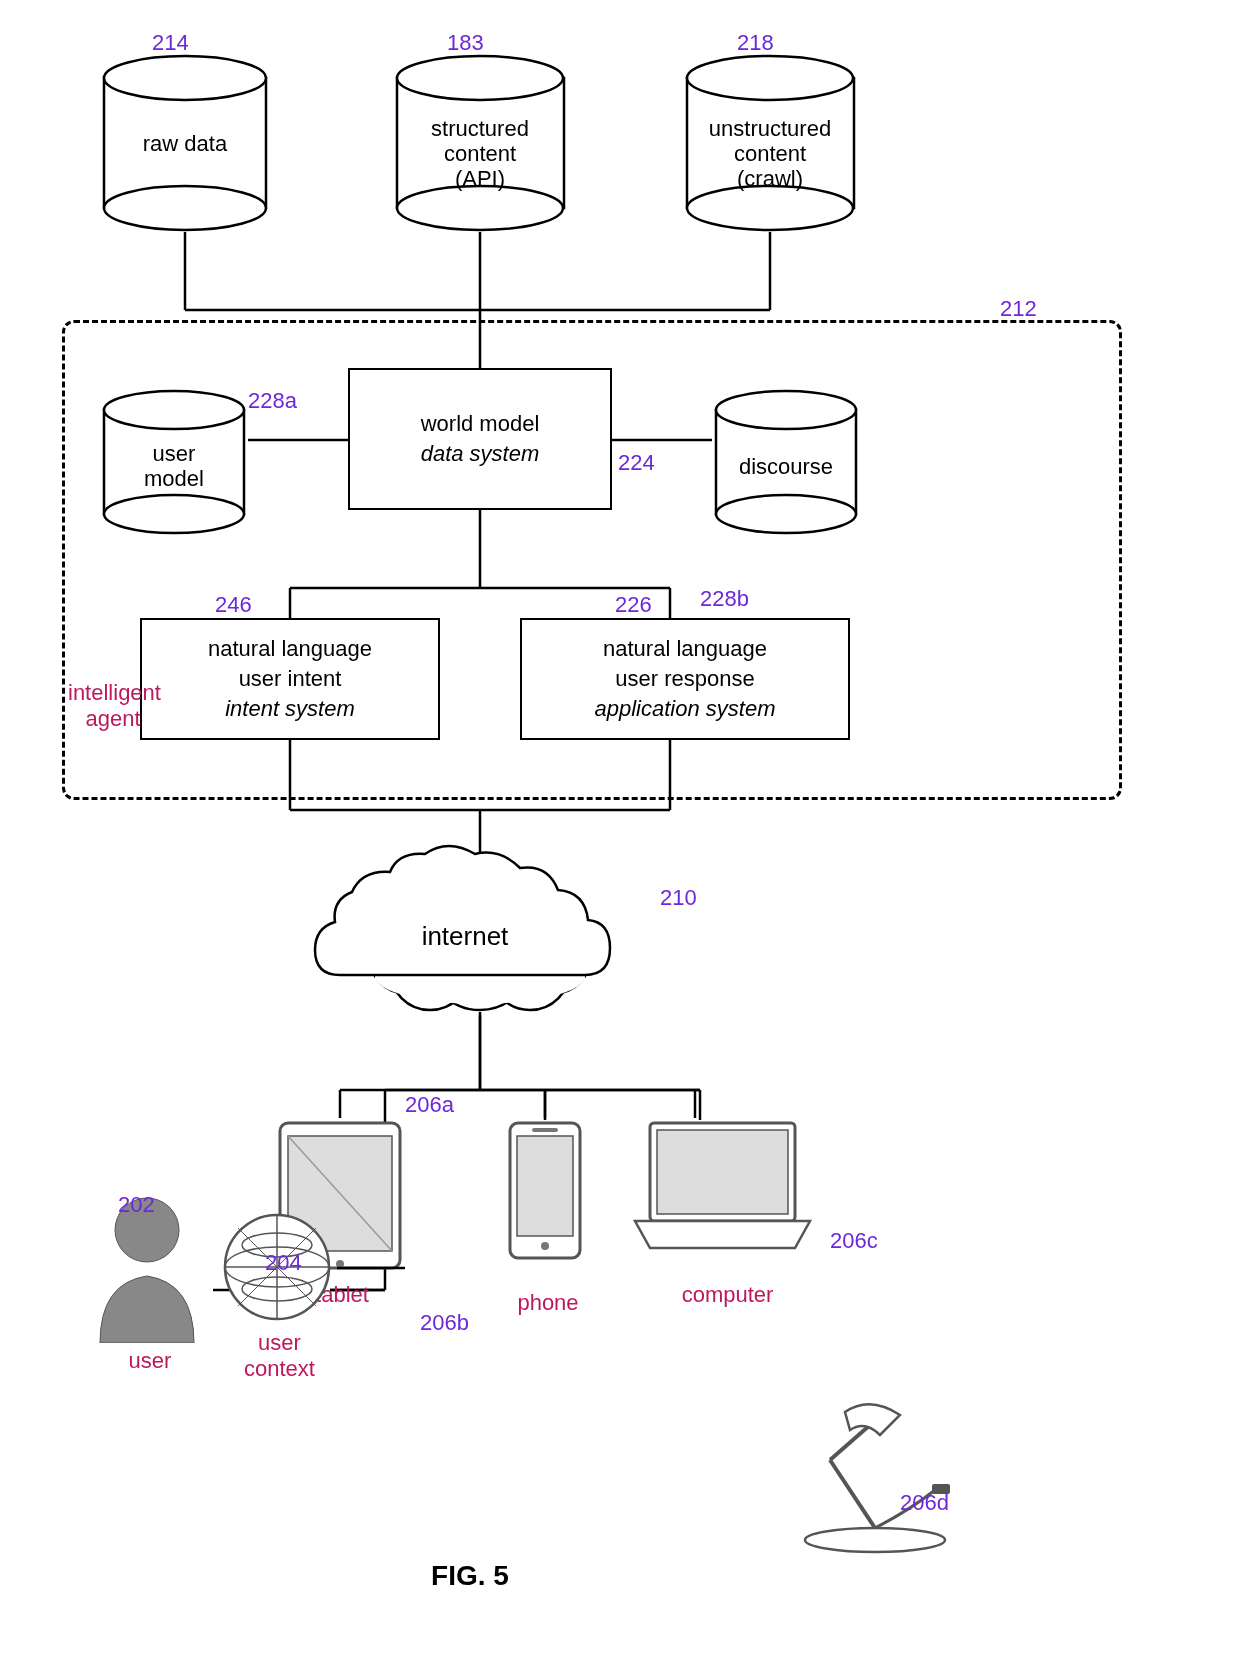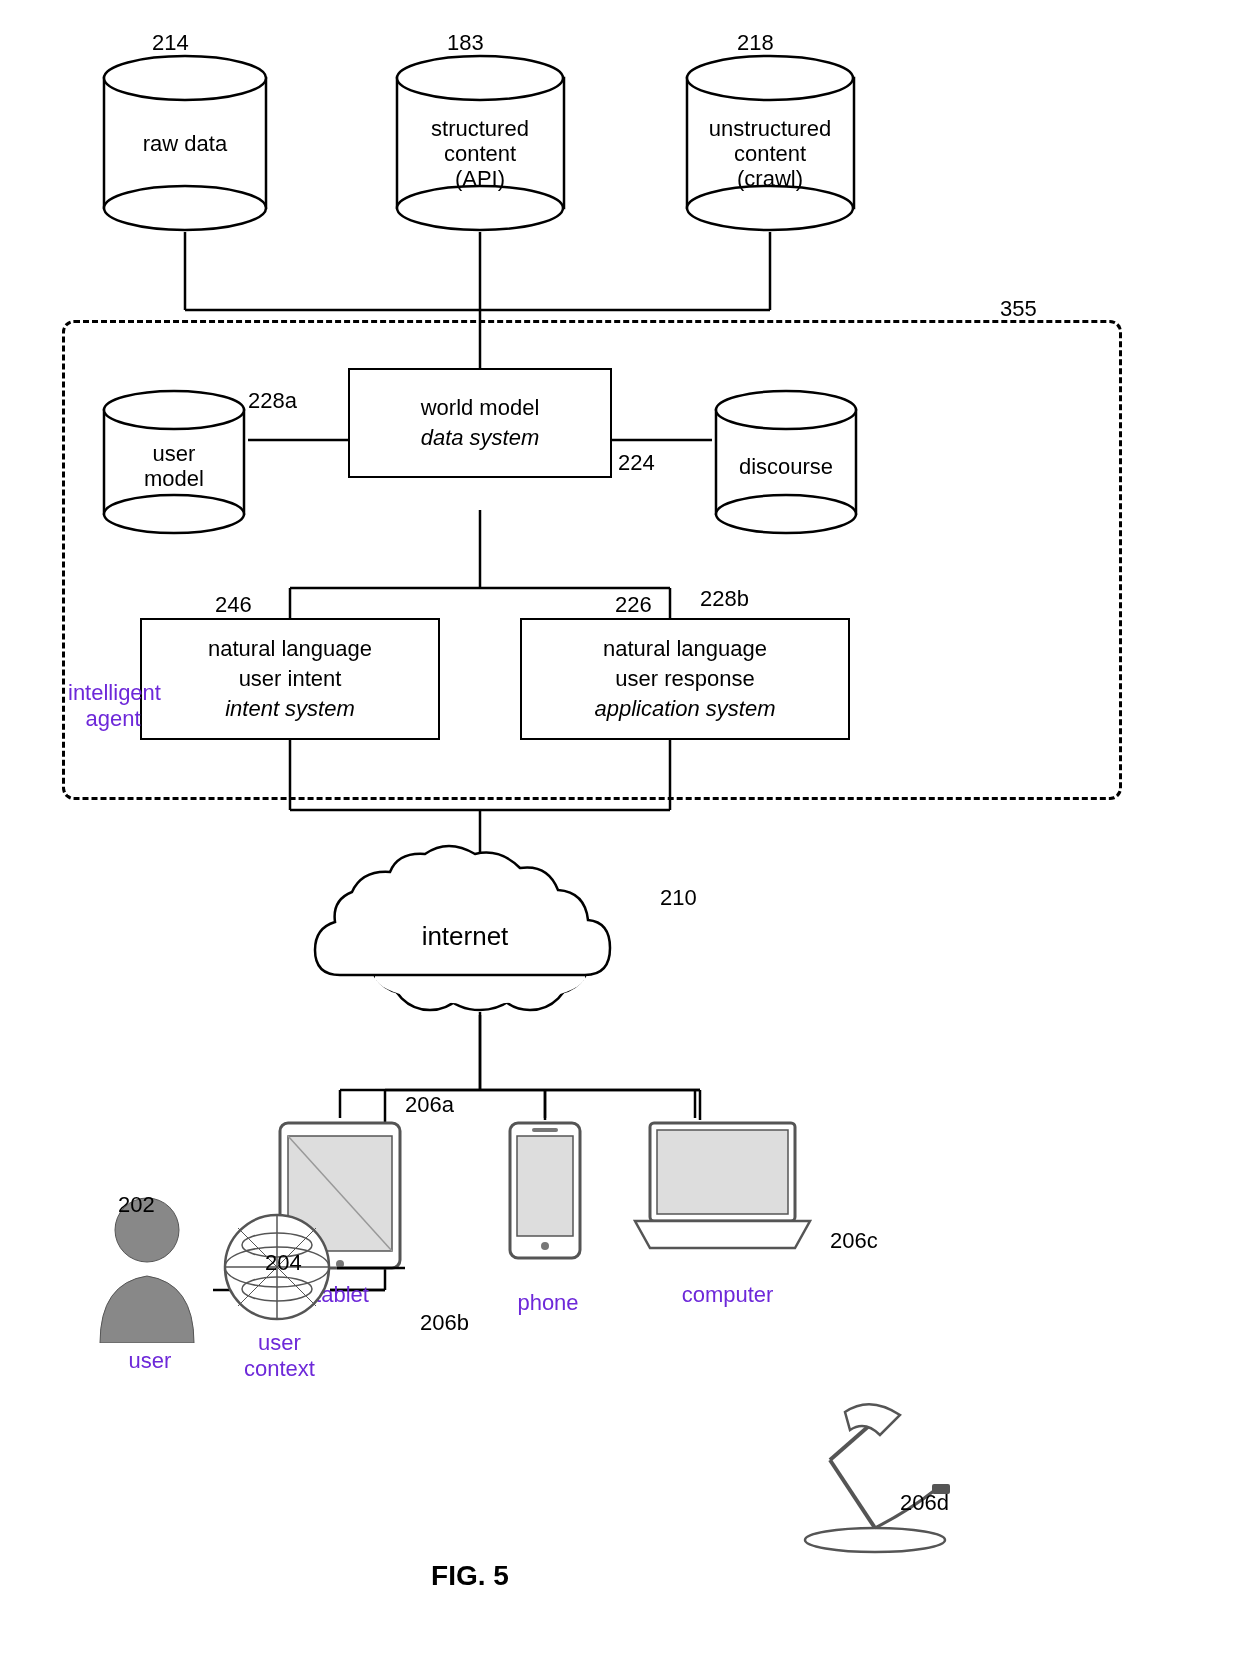--- a/index.html
+++ b/index.html
@@ -11,21 +11,21 @@
       overflow: hidden;
       position: relative;
     }
     .diagram-container {
       position: relative;
       width: 1240px;
       height: 1658px;
     }
     .ref-num {
       font-size: 22px;
-      color: #000000;
+      color: #6d28d9;
       position: absolute;
     }
     
     .box {
       position: absolute;
       border: 2px solid #000;
       display: flex;
       align-items: center;
       justify-content: center;
       text-align: center;
@@ -51,21 +51,21 @@
       top: 0;
       left: 0;
       width: 1240px;
       height: 1658px;
       pointer-events: none;
     }
     .label-text {
       position: absolute;
       font-size: 22px;
       text-align: center;
-      color: #6d28d9;
+      color: #be185d;
     }
     .fig-caption {
       position: absolute;
       font-size: 28px;
       font-weight: bold;
       text-align: center;
     }
   </style>
 </head>
 <body>
@@ -148,23 +148,23 @@
     <rect x="4" y="30" width="167" height="130" fill="white" stroke="#000" stroke-width="2.5"></rect>
     <ellipse cx="87" cy="30" rx="83" ry="22" fill="white" stroke="#000" stroke-width="2.5"></ellipse>
     <ellipse cx="87" cy="160" rx="83" ry="22" fill="white" stroke="#000" stroke-width="2.5"></ellipse>
     <text x="87" y="88" text-anchor="middle" font-size="22" font-family="Arial">unstructured</text>
     <text x="87" y="113" text-anchor="middle" font-size="22" font-family="Arial">content</text>
     <text x="87" y="138" text-anchor="middle" font-size="22" font-family="Arial">(crawl)</text>
   </svg>
 
   <div class="dashed-box" style="left:62px;top:320px;width:1060px;height:480px;"></div>
 
-  <div class="ref-num" style="left:1000px;top:296px;">355</div>
-
-  <div class="box" style="left:348px;top:368px;width:264px;height:110px;">
+  <div class="ref-num" style="left:1000px;top:296px;">212</div>
+
+  <div class="box" style="left:348px;top:368px;width:264px;height:142px;">
     <div class="box-label">world model<br><em>data system</em></div>
   </div>
 
   <div class="ref-num" style="left:618px;top:450px;">224</div>
 
   <svg style="position:absolute;left:100px;top:382px;" width="148" height="160">
     <rect x="4" y="28" width="140" height="104" fill="white" stroke="#000" stroke-width="2.5"></rect>
     <ellipse cx="74" cy="28" rx="70" ry="19" fill="white" stroke="#000" stroke-width="2.5"></ellipse>
     <ellipse cx="74" cy="132" rx="70" ry="19" fill="white" stroke="#000" stroke-width="2.5"></ellipse>
     <text x="74" y="79" text-anchor="middle" font-size="22" font-family="Arial">user</text>

